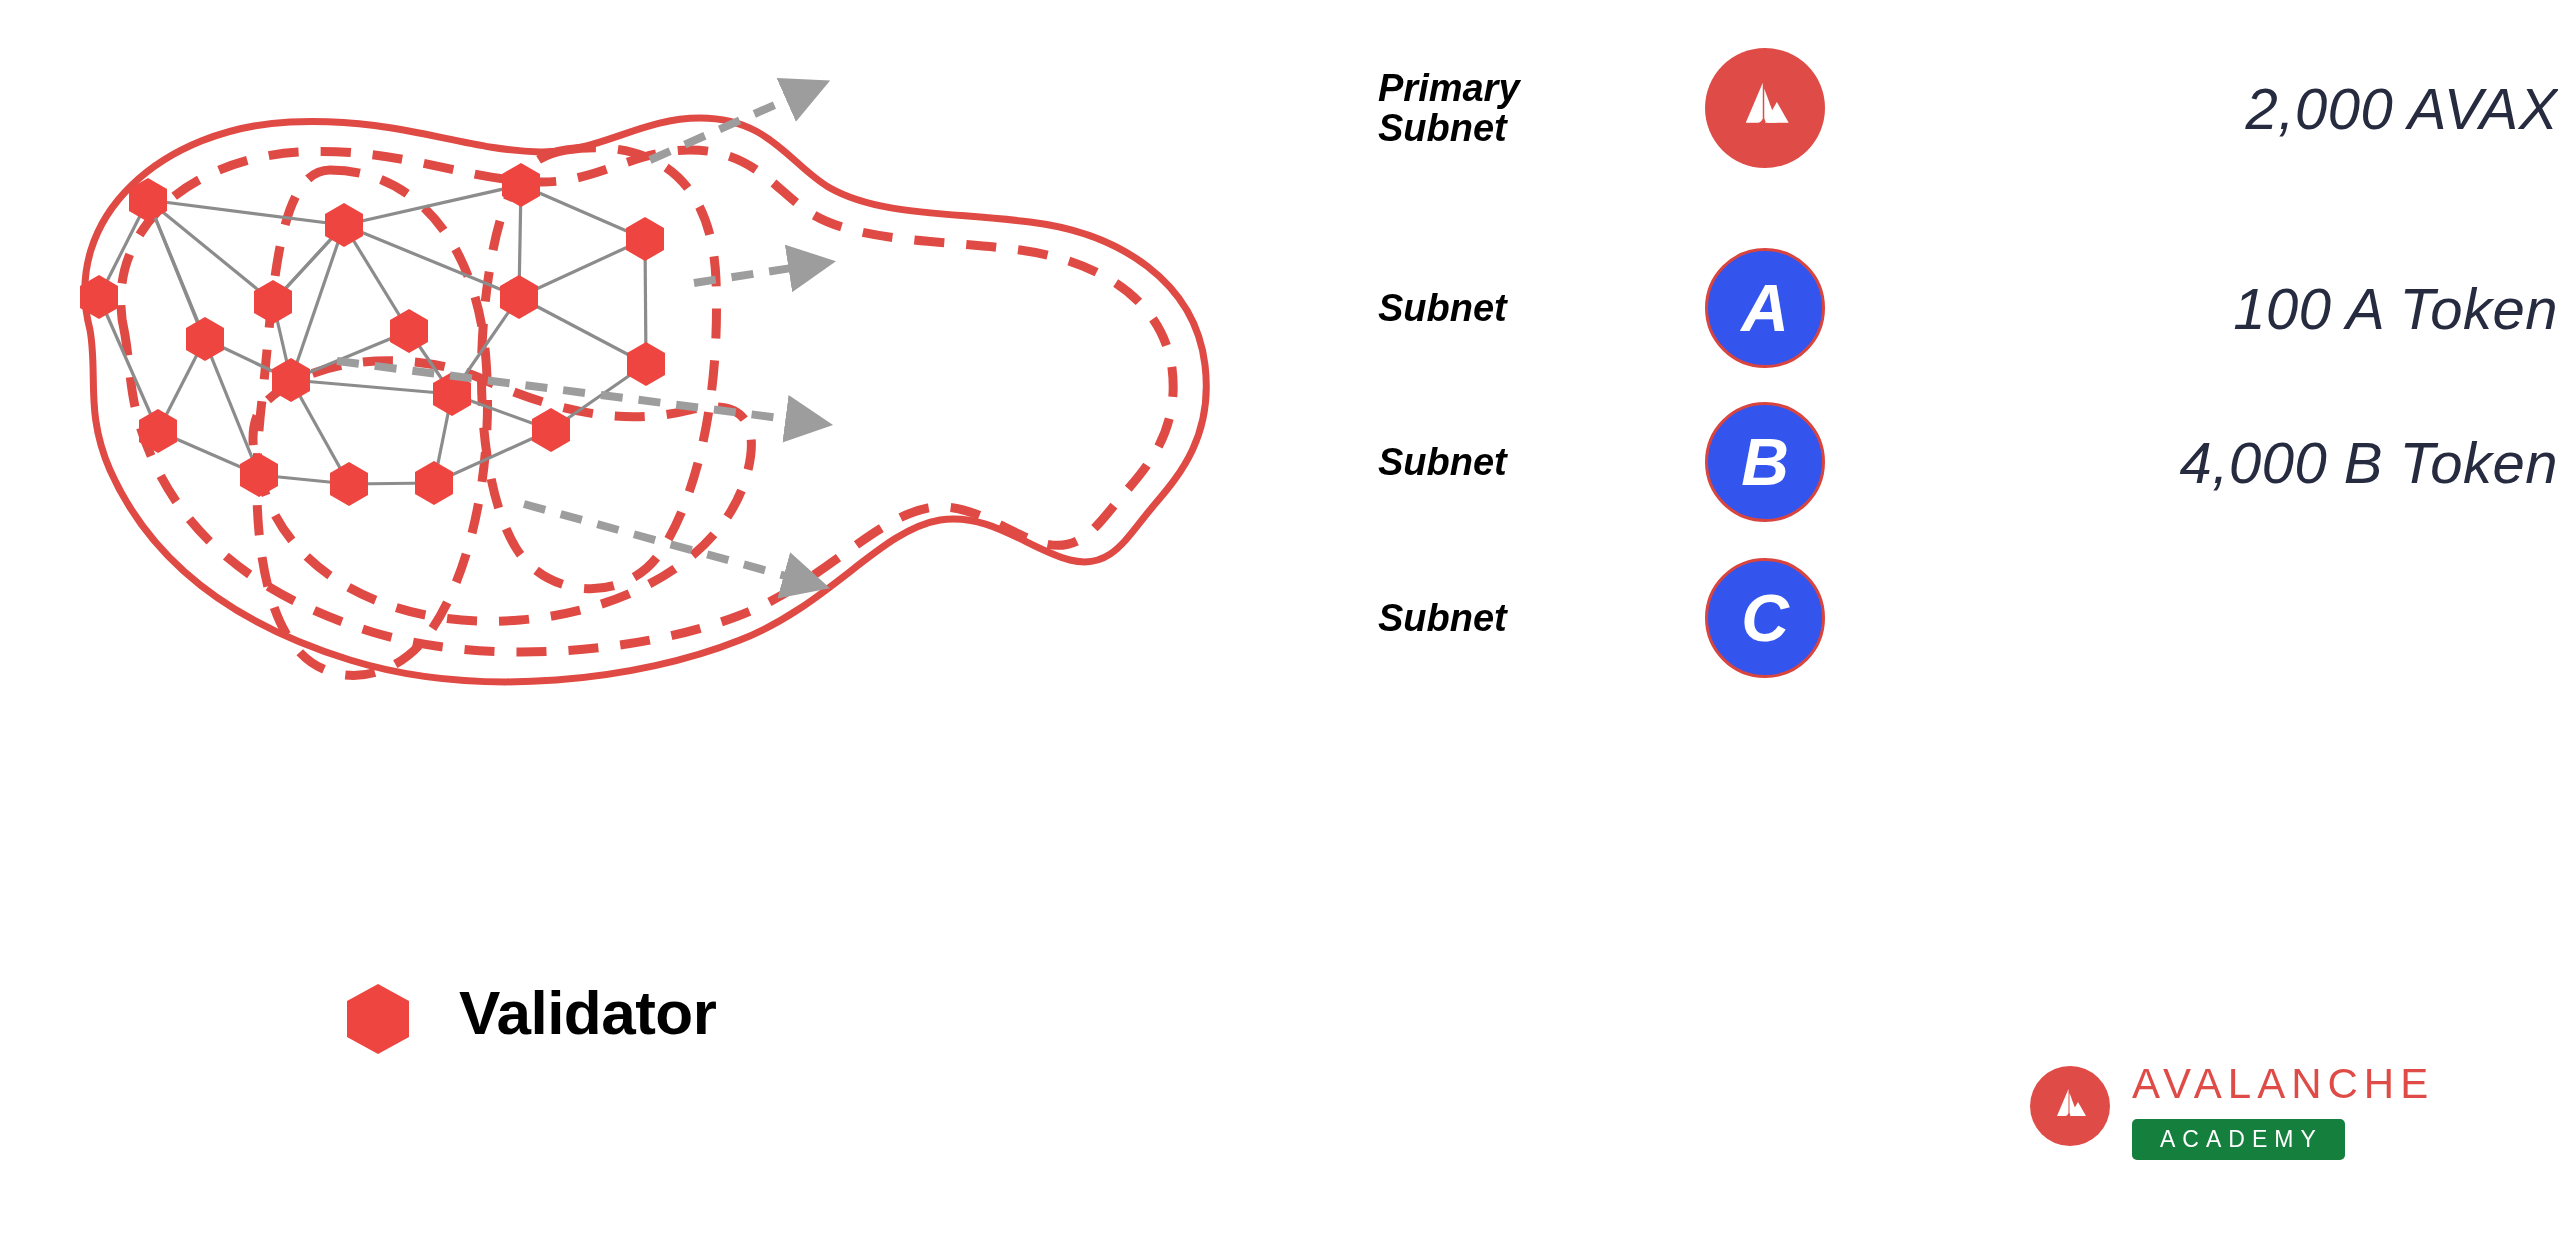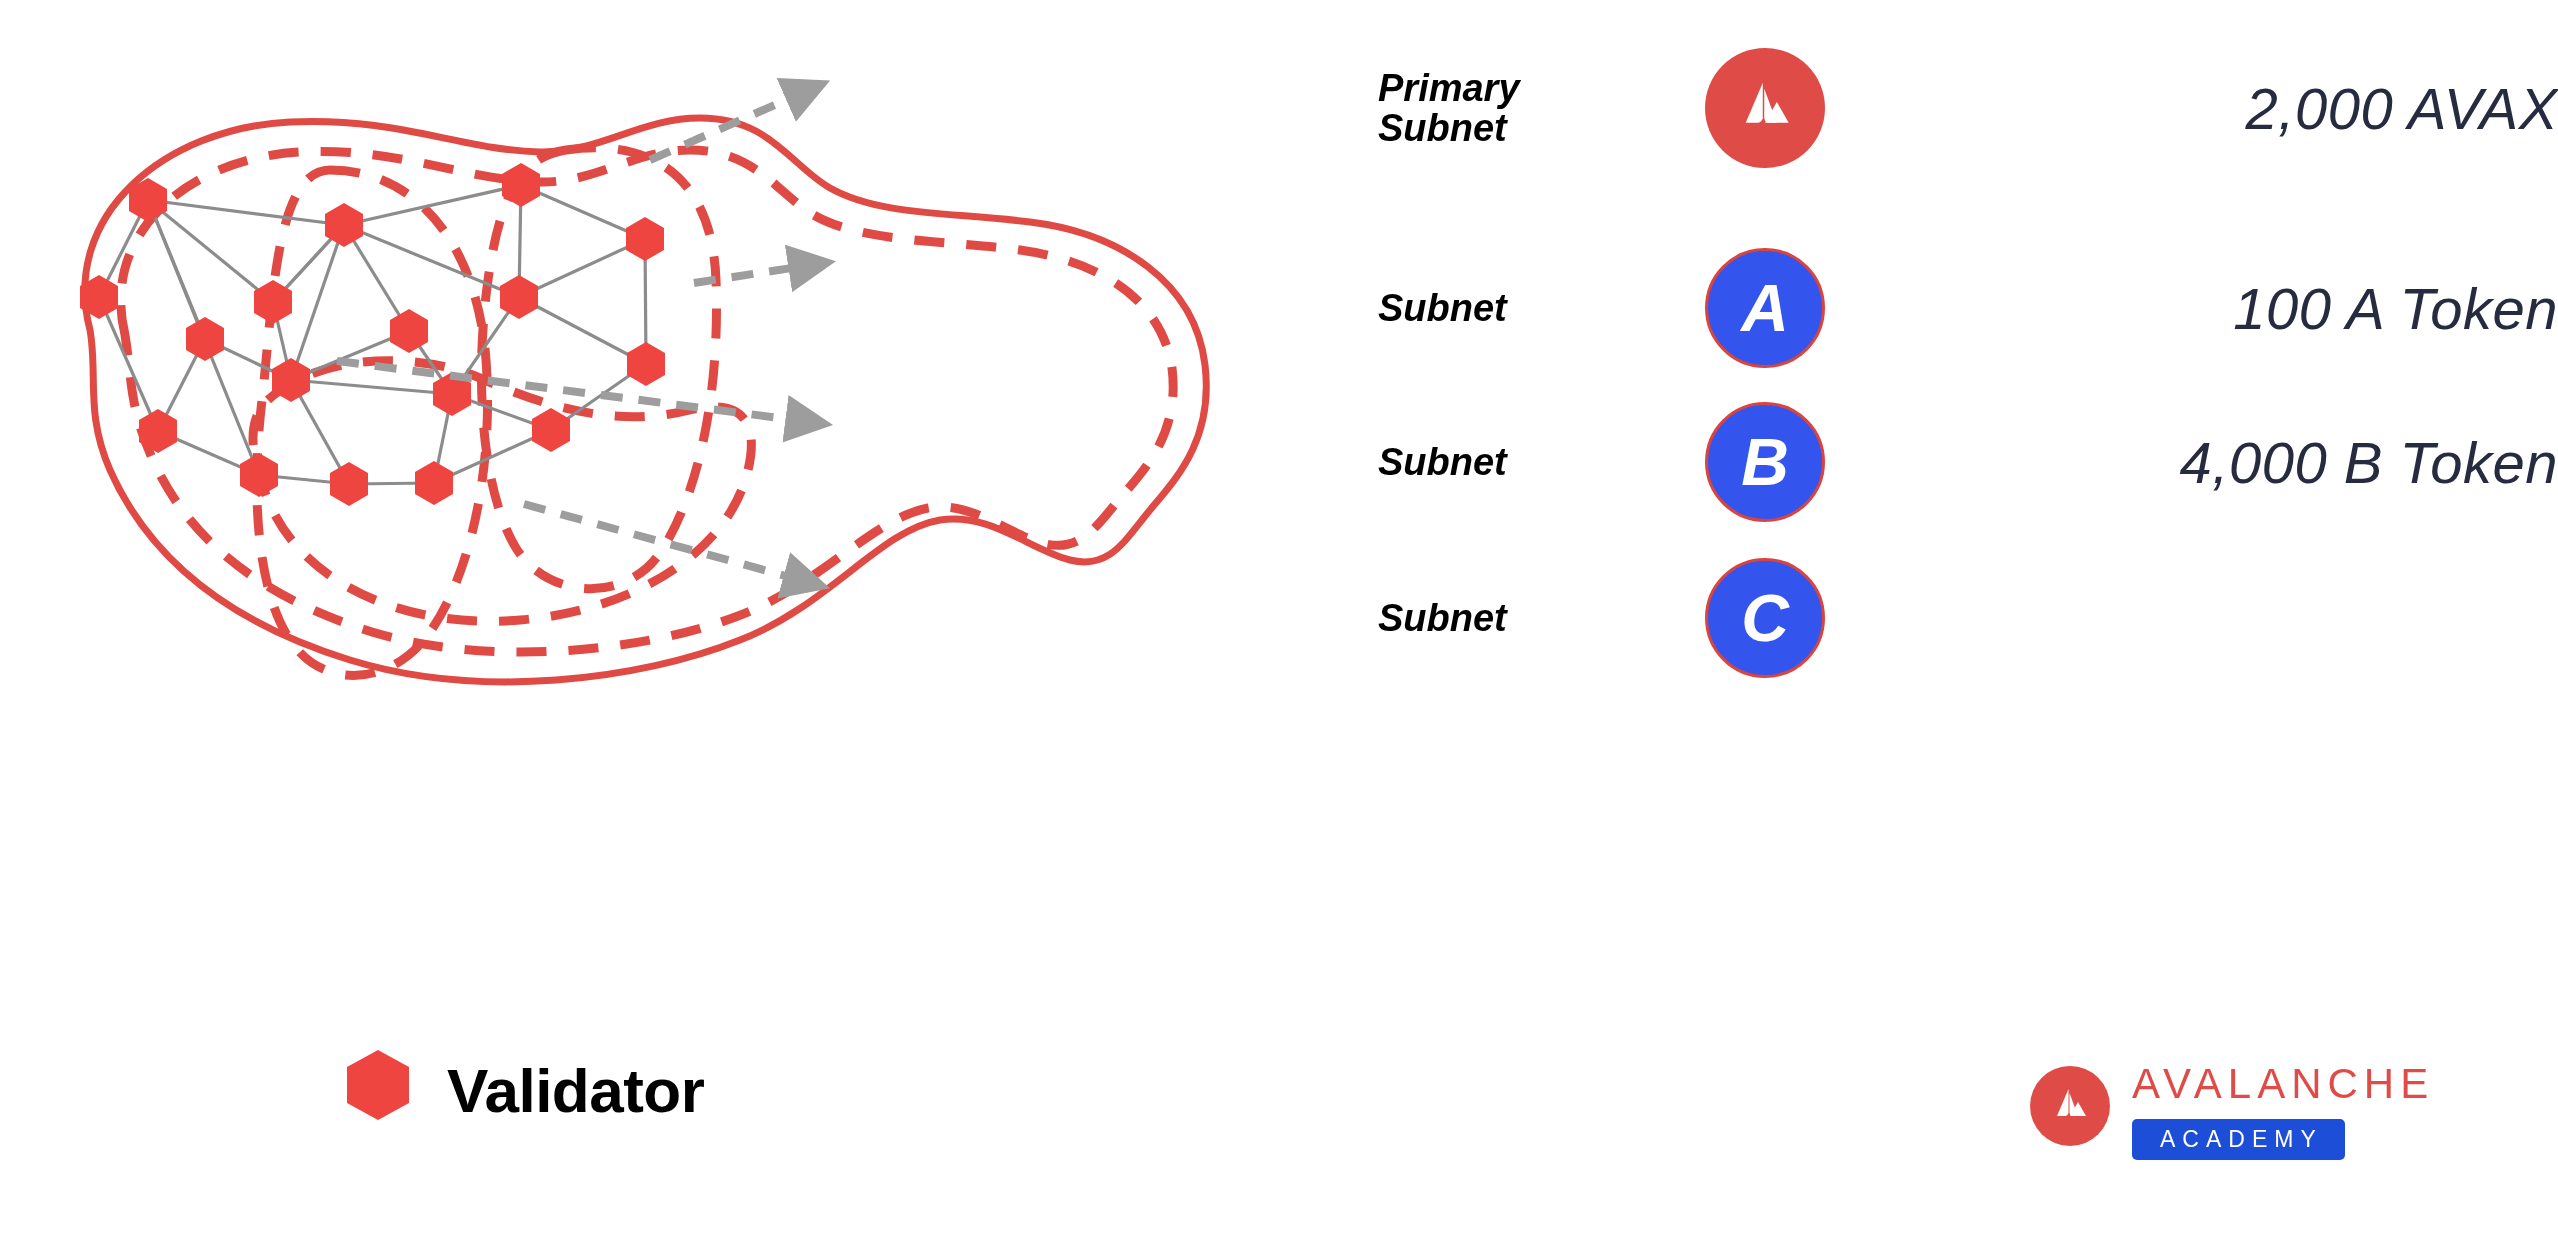--- a/index.html
+++ b/index.html
@@ -28,24 +28,24 @@
     left: 0;
     top: 0;
     width: 1400px;
     height: 1060px;
   }
 
   
   #legend {
     position: absolute;
     left: 345px;
-    top: 1048px;
-    display: flex;
-    align-items: flex-end;
-    gap: 36px;
+    top: 982px;
+    display: flex;
+    align-items: flex-start;
+    gap: 48px;
   }
   #legend .hexwrap {
     width: 66px;
     height: 74px;
     display: block;
   }
   #legend .legend-label {
     font-size: 62px;
     font-weight: bold;
     color: #000000;
@@ -141,21 +141,21 @@
   #brand .brand-mark svg { width: 50px; height: 50px; display: block; }
   #brand .brand-words { display: flex; flex-direction: column; align-items: flex-start; }
   #brand .brand-top {
     font-size: 42px;
     letter-spacing: 6px;
     color: #DF4C47;
     line-height: 1.25;
   }
   #brand .brand-bottom {
     margin-top: 8px;
-    background: #1d4ed8;
+    background: #15803d;
     color: #ffffff;
     font-size: 23px;
     letter-spacing: 7px;
     padding: 9px 22px 9px 28px;
     border-radius: 5px;
     line-height: 1;
   }
 </style>
 </head>
 <body>

